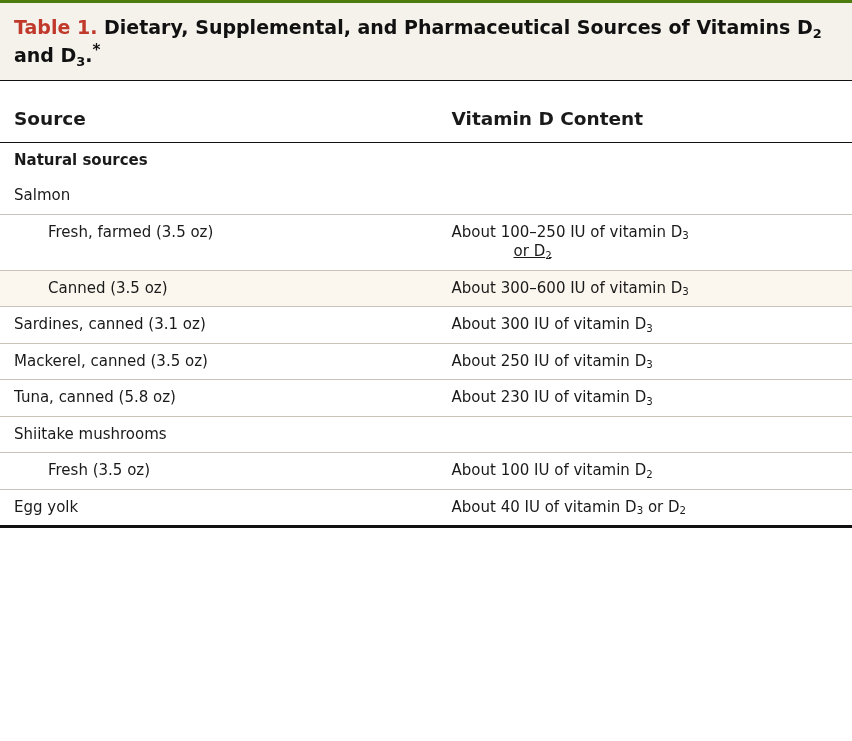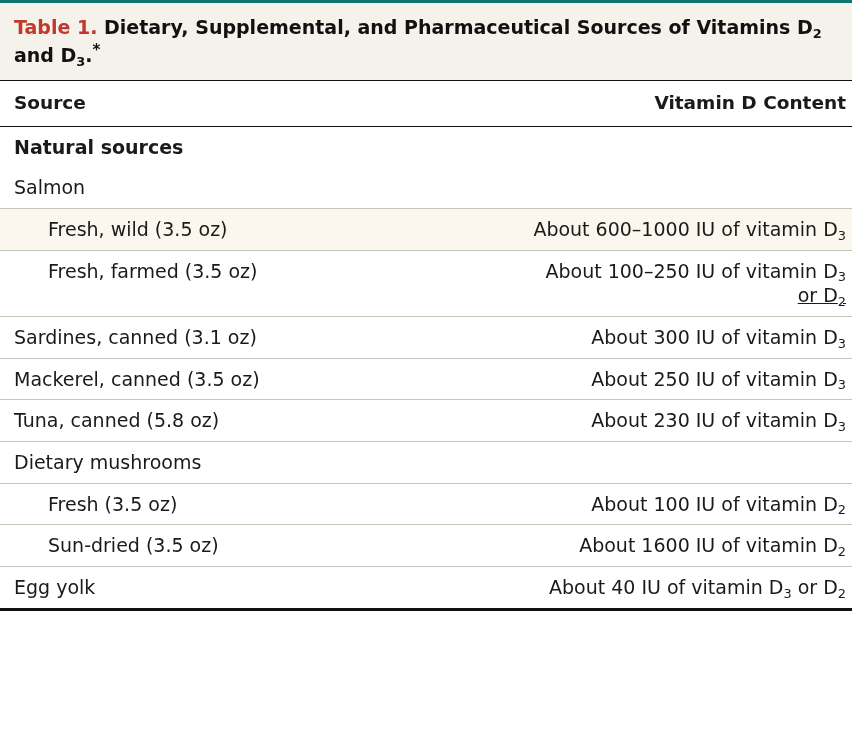--- a/index.html
+++ b/index.html
@@ -10,63 +10,63 @@
     width: 852px;
     height: 741px;
     background: #ffffff;
     font-family: "DejaVu Sans", "Liberation Sans", sans-serif;
     color: #1a1a1a;
     overflow: hidden;
   }
   .table-wrap {
     width: 852px;
     box-sizing: border-box;
-    border-top: 3px solid #0f766e;
+    border-top: 3px solid #4d7c0f;
     border-bottom: 3px solid #111111;
   }
   .caption {
     background: #f5f2ec;
     padding: 12px 14px 12px 14px;
     border-bottom: 1.5px solid #111111;
     font-size: 19px;
     line-height: 1.32;
     font-weight: bold;
   }
   .caption .tablenum {
     color: #c0392b;
   }
   .caption .captxt {
     color: #111111;
   }
   table {
     width: 100%;
     border-collapse: collapse;
     table-layout: fixed;
+    margin-top: 16px;
   }
   col.c1 { width: 53%; }
   col.c2 { width: 47%; }
   th, td {
-    font-size: 19px;
+    font-size: 15px;
     line-height: 1.3;
     padding: 8px 6px 8px 14px;
     vertical-align: top;
     text-align: left;
   }
   thead th {
     font-weight: bold;
     font-size: 18.5px;
     padding-top: 10px;
     padding-bottom: 10px;
   }
   thead tr {
     border-bottom: 1.5px solid #111111;
   }
   th.col2, td.col2 {
     padding-left: 0;
-    text-align: right;
   }
   .section-row td {
     font-weight: bold;
   }
   .indent1 td.col1 {
     padding-left: 48px;
   }
   tbody tr.shaded {
     background: #fbf7ee;
   }
@@ -117,61 +117,57 @@
       <tr class="section-row">
         <td class="col1">Natural sources</td>
         <td class="col2"></td>
       </tr>
 
       <tr>
         <td class="col1">Salmon</td>
         <td class="col2"></td>
       </tr>
 
-      <tr class="indent1 shaded rule-top">
-        <td class="col1">Fresh, wild (3.5 oz)</td>
-        <td class="col2"><span>About 600–1000 IU of vitamin D</span><sub>3</sub></td>
-      </tr>
 
       <tr class="indent1 rule-top">
         <td class="col1">Fresh, farmed (3.5 oz)</td>
         <td class="col2"><span>About 100–250 IU of vitamin D</span><sub>3</sub><span class="sub2"><span>or D</span><sub>2</sub></span></td>
       </tr>
 
+      <tr class="indent1 shaded rule-top">
+        <td class="col1">Canned (3.5 oz)</td>
+        <td class="col2"><span>About 300–600 IU of vitamin D</span><sub>3</sub></td>
+      </tr>
 
       <tr class="rule-top">
         <td class="col1">Sardines, canned (3.1 oz)</td>
         <td class="col2"><span>About 300 IU of vitamin D</span><sub>3</sub></td>
       </tr>
 
       <tr class="rule-top">
         <td class="col1">Mackerel, canned (3.5 oz)</td>
         <td class="col2"><span>About 250 IU of vitamin D</span><sub>3</sub></td>
       </tr>
 
       <tr class="rule-top">
         <td class="col1">Tuna, canned (5.8 oz)</td>
         <td class="col2"><span>About 230 IU of vitamin D</span><sub>3</sub></td>
       </tr>
 
 
       <tr class="rule-top">
-        <td class="col1">Dietary mushrooms</td>
+        <td class="col1">Shiitake mushrooms</td>
         <td class="col2"></td>
       </tr>
 
       <tr class="indent1 rule-top">
         <td class="col1">Fresh (3.5 oz)</td>
         <td class="col2"><span>About 100 IU of vitamin D</span><sub>2</sub></td>
       </tr>
 
-      <tr class="indent1 rule-top">
-        <td class="col1">Sun-dried (3.5 oz)</td>
-        <td class="col2"><span>About 1600 IU of vitamin D</span><sub>2</sub></td>
-      </tr>
 
       <tr class="rule-top">
         <td class="col1">Egg yolk</td>
         <td class="col2"><span>About 40 IU of vitamin D</span><sub>3</sub><span> or D</span><sub>2</sub></td>
       </tr>
 
     </tbody>
   </table>
 </div>
 

